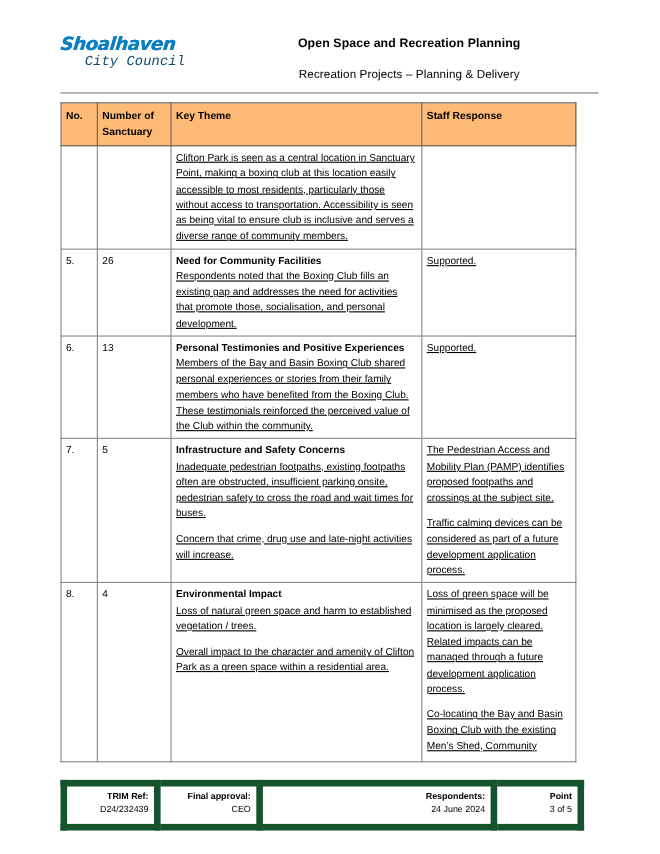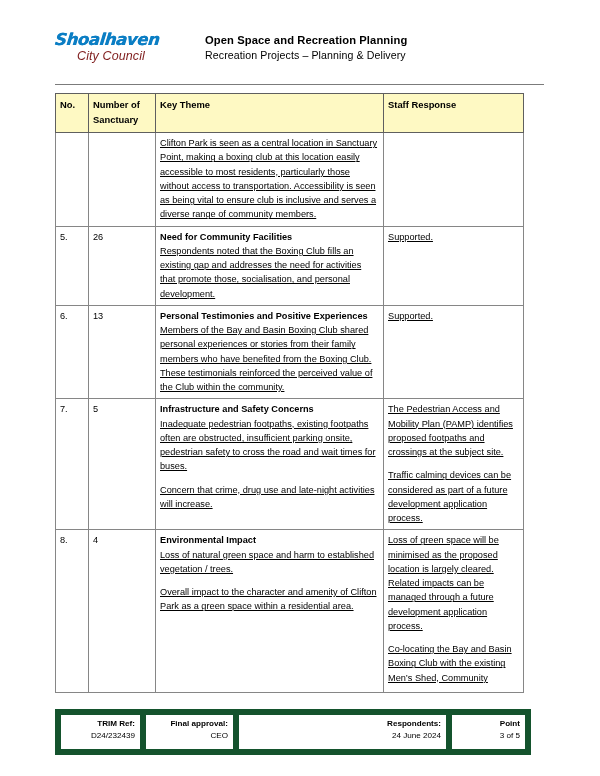--- a/index.html
+++ b/index.html
@@ -46,46 +46,46 @@
     font-weight: bold;
     font-size: 16.5px;
     letter-spacing: -0.4px;
     color: #0b7ec4;
     line-height: 1;
     transform: skewX(-6deg);
     text-shadow: 0.4px 0 0 #0b7ec4;
   }
   .logo-city-council {
     display: block;
-    font-family: Liberation Sans, sans-serif;
+    font-family: Liberation Mono, monospace;
     font-style: italic;
     font-size: 12.5px;
-    color: #7f1d1d;
+    color: #0c4a6e;
     line-height: 1;
     margin-top: 1px;
     margin-left: 22px;
     letter-spacing: 0.1px;
   }
   .header-titles {
-    text-align: left;
+    text-align: center;
     flex: 1;
     padding-top: 2px;
     padding-right: 6px;
   }
   .header-title-main {
     font-size: 11.2px;
     font-weight: bold;
     line-height: 1.45;
     letter-spacing: 0.1px;
   }
   .header-title-sub {
     font-size: 10.6px;
     font-weight: normal;
     line-height: 1.5;
-    margin-top: 0;
+    margin-top: 13px;
     letter-spacing: 0.1px;
   }
   .header-rule {
     position: absolute;
     left: 55px;
     top: 84px;
     width: 489px;
     height: 1px;
     background: #7b7b7b;
   }
@@ -101,21 +101,21 @@
     font-size: 9.2px;
   }
   .main-table th,
   .main-table td {
     border: 1px solid #868686;
     vertical-align: top;
     padding: 3px 4px 4px 4px;
     line-height: 1.55;
   }
   .main-table thead th {
-    background: #fef9c3;
+    background: #fdba74;
     font-weight: bold;
     text-align: left;
     font-size: 9.4px;
     padding-top: 4px;
     padding-bottom: 5px;
     border-color: #5f5f5f;
   }
   .col-no    { width: 33px; }
   .col-resp  { width: 67px; }
   .col-theme { width: 228px; }

